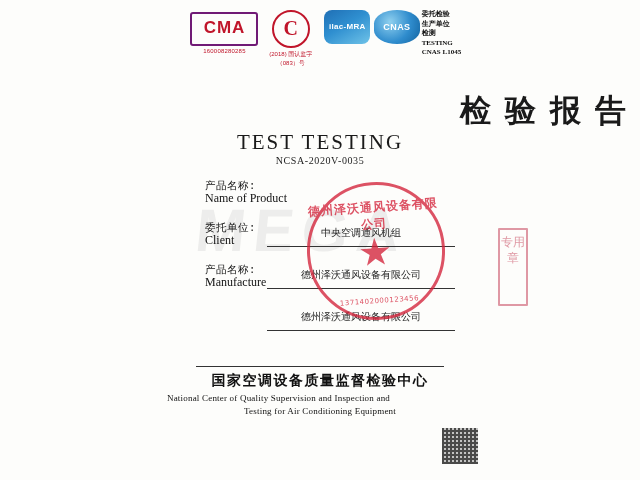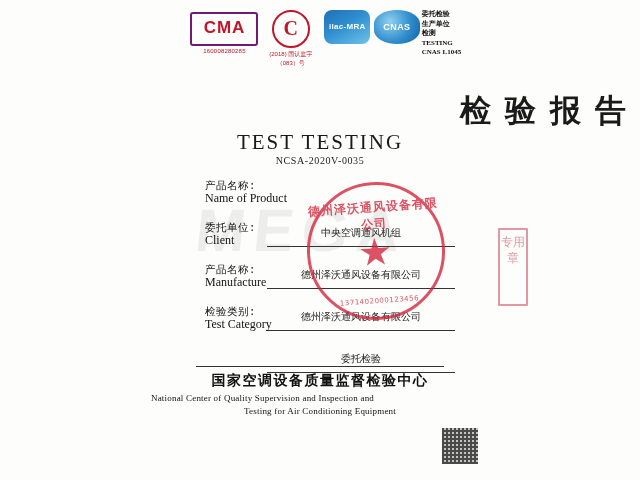--- a/index.html
+++ b/index.html
@@ -301,20 +301,21 @@
   .footer-en1 {
     position: absolute;
     top: 393px;
     left: 0;
     width: 525px;
     text-align: center;
     font-family: "Liberation Serif", serif;
     font-size: 9px;
     letter-spacing: 0.2px;
     color: #111111;
+    padding-left: 16px;
   }
   .footer-en2 {
     position: absolute;
     top: 406px;
     left: 0;
     width: 640px;
     text-align: center;
     font-family: "Liberation Serif", serif;
     font-size: 9px;
     letter-spacing: 0.2px;
@@ -394,27 +395,20 @@
     </div>
 
     <div class="field-row">
       <div class="field-label">
         <div class="label-cn">产品名称:</div>
         <div class="label-en">Manufacture</div>
       </div>
       <div class="field-value">德州泽沃通风设备有限公司</div>
     </div>
 
-    <div class="field-row">
-      <div class="field-label">
-        <div class="label-cn">检验类别:</div>
-        <div class="label-en">Test Category</div>
-      </div>
-      <div class="field-value">委托检验</div>
-    </div>
   </div>
 
   <div class="seal">
     <div class="seal-top-text">德州泽沃通风设备有限公司</div>
     <div class="seal-star">★</div>
     <div class="seal-bottom-text">1371402000123456</div>
   </div>
 
   <div class="side-stamp">专用章</div>
 

